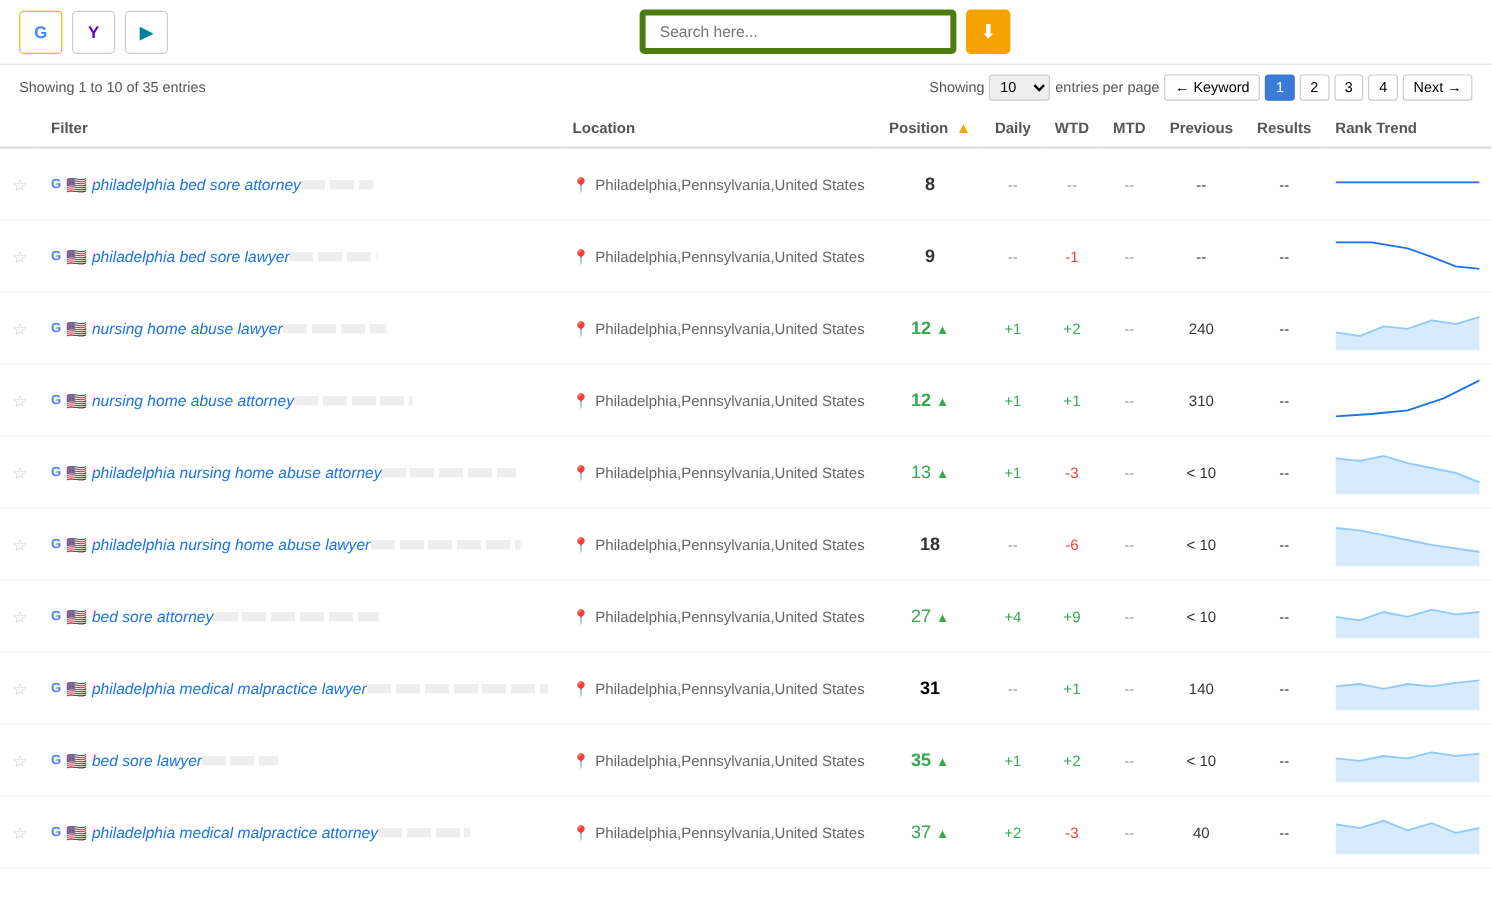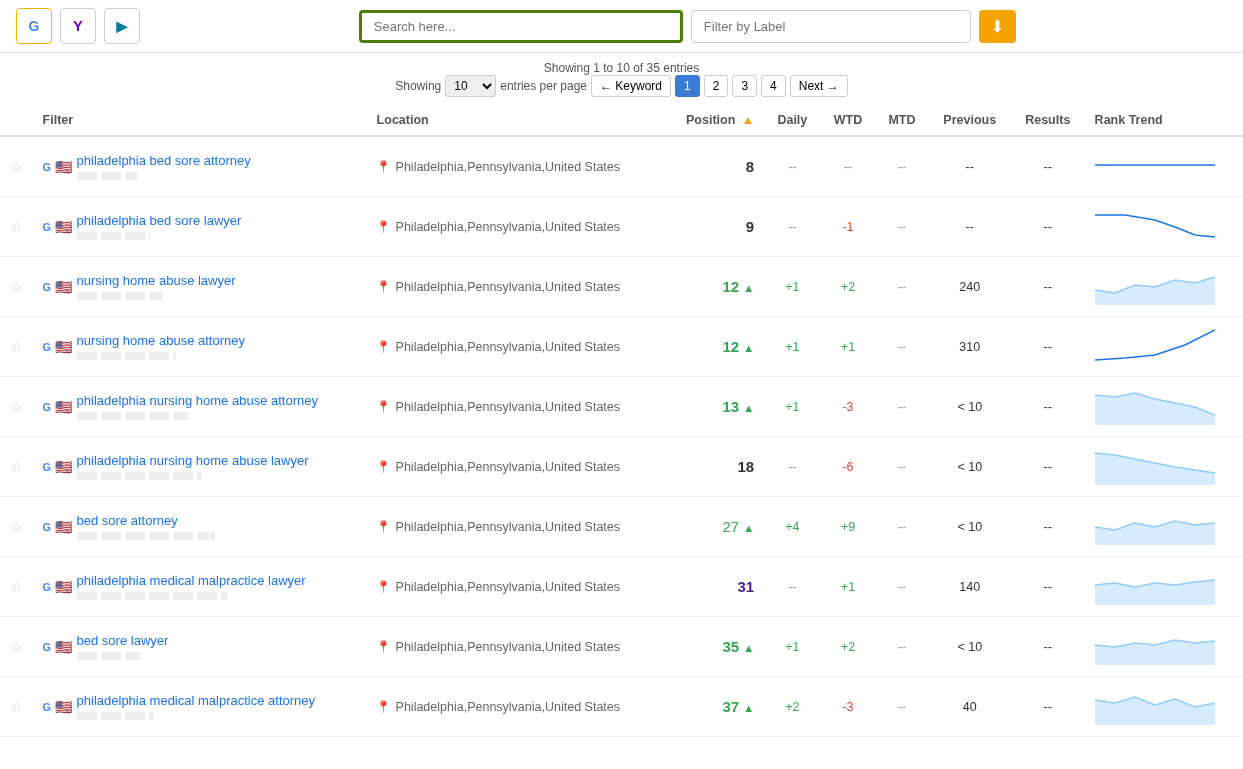--- a/index.html
+++ b/index.html
@@ -25,23 +25,23 @@
     .engine-btn-g { color: #4285f4; background: #fff; }
     .engine-btn-y { color: #6001d2; background: #fff; }
     .engine-btn-b { color: #00809d; background: #fff; }
     .search-area {
       flex: 1;
       display: flex;
       justify-content: center;
       gap: 8px;
     }
     .search-input {
-      width: 324px;
+      width: 264px;
       padding: 6px 12px;
-      border: 3px solid #4d7c0f;
+      border: 5px solid #4d7c0f;
       border-radius: 4px;
       font-size: 13px;
     }
     .filter-input {
       width: 280px;
       padding: 6px 12px;
       border: 1px solid #ccc;
       border-radius: 4px;
       font-size: 13px;
     }
@@ -51,24 +51,23 @@
       border-radius: 4px;
       padding: 6px 12px;
       cursor: pointer;
       color: white;
       font-size: 16px;
     }
     .info-bar {
       display: flex;
       align-items: center;
       justify-content: space-between;
-      padding: 8px 5px;
+      padding: 8px 16px;
       font-size: 12px;
       color: #555;
-      flex-direction: column;
     }
     .pagination-controls {
       display: flex;
       align-items: center;
       gap: 4px;
     }
     .per-page-select {
       padding: 2px 4px;
       border: 1px solid #ccc;
       border-radius: 3px;
@@ -114,41 +113,40 @@
     .keyword-subtext {
       height: 8px;
       background: repeating-linear-gradient(90deg, #ddd 0px, #ddd 20px, transparent 20px, transparent 24px);
       margin-top: 4px;
       border-radius: 2px;
       opacity: 0.5;
     }
     .location-cell { color: #666; display: flex; align-items: center; gap: 4px; white-space: nowrap; }
     .location-pin { color: #aaa; font-size: 12px; }
     .col-daily, .col-wtd, .col-mtd, .col-searches, .col-results { text-align: center; }
-    .col-position { text-align: right; }
+    .col-position { text-align: center; }
     
-    .keyword-wrapper { display: flex; flex-direction: column; }
+    .keyword-wrapper { display: flex; flex-direction: row; font-style: italic; }
   </style>
 </head>
 <body>
 
 <div class="top-bar">
   <button class="engine-btn engine-btn-g active" style="border-color:#f4b400;">
     <span style="color:#4285f4;font-weight:bold;">G</span>
   </button>
   <button class="engine-btn engine-btn-y">
     <span style="color:#6001d2;font-weight:bold;">Y</span>
   </button>
   <button class="engine-btn engine-btn-b">
     <span style="color:#00809d;">▶</span>
   </button>
 
   <div class="search-area">
     <input class="search-input" type="text" placeholder="Search here..." style="">
-    <input class="filter-input" type="text" placeholder="Filter by Label" style="">
     <button class="download-btn">
       <span>⬇</span>
     </button>
   </div>
 </div>
 
 <div class="info-bar">
   <span>Showing 1 to 10 of 35 entries</span>
   <div class="pagination-controls">
     <span>Showing</span>
@@ -328,21 +326,21 @@
           <div class="keyword-subtext" style="width:112px;"></div>
         </div>
       </div>
     </td>
     <td>
       <div class="location-cell">
         <span class="location-pin">📍</span>
         <span>Philadelphia,Pennsylvania,United States</span>
       </div>
     </td>
-    <td class="col-position" style="color:#34a853;font-size:15px;font-weight:700;">
+    <td class="col-position" style="color:#34a853;font-size:15px;font-weight:400;">
       13 <span style="color:#34a853;font-size:11px;">▲</span>
     </td>
     <td class="col-daily" style="color:#34a853;">+1</td>
     <td class="col-wtd" style="color:#ea4335;">-3</td>
     <td class="col-mtd" style="color:#999;">--</td>
     <td class="col-searches">&lt; 10</td>
     <td class="col-results">--</td>
     <td><svg width="120" height="40" viewBox="0 0 120 40">
             <polygon points="0,40 0,10 20,12 40,8 60,14 80,18 100,22 120,30 120,40" fill="#bbdefb" opacity="0.6"></polygon>
               <polyline points="0,10 20,12 40,8 60,14 80,18 100,22 120,30" fill="none" stroke="#90caf9" stroke-width="1.5"></polyline>
@@ -427,21 +425,21 @@
           <div class="keyword-subtext" style="width:151px;"></div>
         </div>
       </div>
     </td>
     <td>
       <div class="location-cell">
         <span class="location-pin">📍</span>
         <span>Philadelphia,Pennsylvania,United States</span>
       </div>
     </td>
-    <td class="col-position" style="color:#4c1d95;font-size:15px;font-weight:600;">
+    <td class="col-position" style="color:#000000;font-size:15px;font-weight:600;">
       31
     </td>
     <td class="col-daily" style="color:#999;">--</td>
     <td class="col-wtd" style="color:#34a853;">+1</td>
     <td class="col-mtd" style="color:#999;">--</td>
     <td class="col-searches">140</td>
     <td class="col-results">--</td>
     <td><svg width="120" height="40" viewBox="0 0 120 40">
             <polygon points="0,40 0,20 20,18 40,22 60,18 80,20 100,17 120,15 120,40" fill="#bbdefb" opacity="0.6"></polygon>
               <polyline points="0,20 20,18 40,22 60,18 80,20 100,17 120,15" fill="none" stroke="#90caf9" stroke-width="1.5"></polyline>
@@ -493,21 +491,21 @@
           <div class="keyword-subtext" style="width:77px;"></div>
         </div>
       </div>
     </td>
     <td>
       <div class="location-cell">
         <span class="location-pin">📍</span>
         <span>Philadelphia,Pennsylvania,United States</span>
       </div>
     </td>
-    <td class="col-position" style="color:#34a853;font-size:15px;font-weight:700;margin-top:16px;">
+    <td class="col-position" style="color:#34a853;font-size:15px;font-weight:400;margin-top:16px;">
       37 <span style="color:#34a853;font-size:11px;">▲</span>
     </td>
     <td class="col-daily" style="color:#34a853;">+2</td>
     <td class="col-wtd" style="color:#ea4335;">-3</td>
     <td class="col-mtd" style="color:#999;">--</td>
     <td class="col-searches">40</td>
     <td class="col-results">--</td>
     <td><svg width="120" height="40" viewBox="0 0 120 40">
             <polygon points="0,40 0,15 20,18 40,12 60,20 80,14 100,22 120,18 120,40" fill="#bbdefb" opacity="0.6"></polygon>
               <polyline points="0,15 20,18 40,12 60,20 80,14 100,22 120,18" fill="none" stroke="#90caf9" stroke-width="1.5"></polyline>

